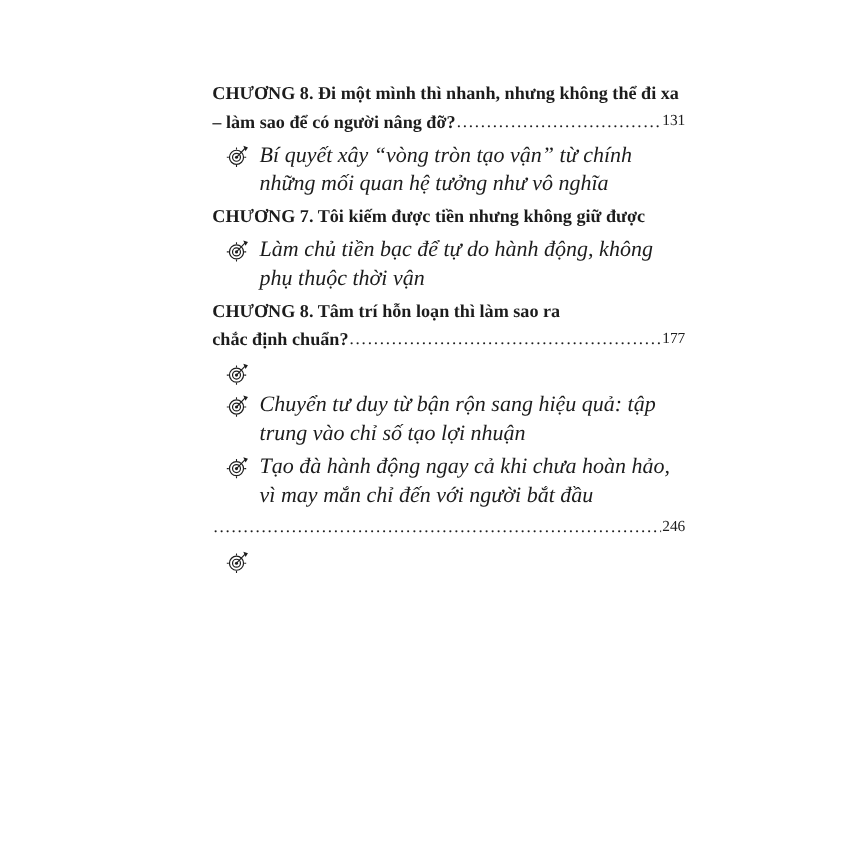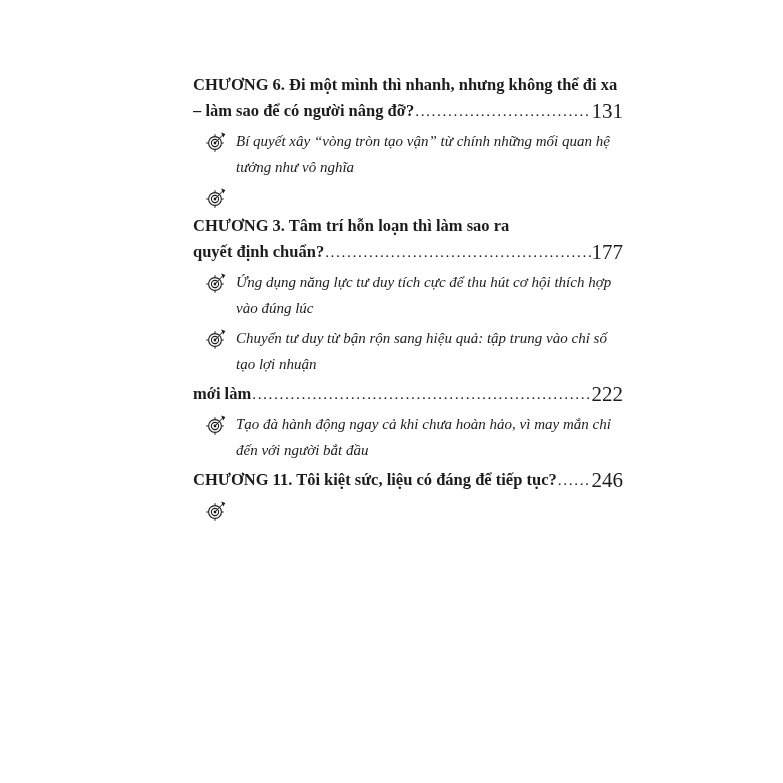--- a/index.html
+++ b/index.html
@@ -24,37 +24,37 @@
   .dots {
     flex: 1 1 auto; min-width: 4px;
     overflow: hidden; white-space: nowrap;
     font-size: 15.5px; line-height: 26px;
     letter-spacing: 1.6px;
     margin: 0 1px;
   }
   .dots::after {
     content: "..................................................................................................................";
   }
-  .pg { font-size: 21px; line-height: 26px; flex: 0 0 auto; }
+  .pg { font-size: 14px; line-height: 26px; flex: 0 0 auto; }
   .sub { display: flex; align-items: flex-start; margin-top: 4px; padding-left: 12px; }
   .ic { flex: 0 0 22px; width: 22px; height: 22px; margin: 3px 9px 0 0; }
   .ic svg { display: block; }
   .subtext {
     font-style: italic;
-    font-size: 15px;
+    font-size: 20px;
     line-height: 26px;
   }
 </style>
 </head>
 <body>
 
 <main class="page">
 
   <section class="entry">
-    <div class="h">CHƯƠNG 6. Đi một mình thì nhanh, nhưng không thể đi xa</div>
+    <div class="h">CHƯƠNG 8. Đi một mình thì nhanh, nhưng không thể đi xa</div>
     <div class="hline">
       <span class="h">– làm sao để có người nâng đỡ?</span>
       <span class="dots"></span>
       <span class="pg">131</span>
     </div>
     <div class="sub">
       <span class="ic">
         <svg width="22" height="22" viewBox="0 0 22 22">
           <g stroke="#1c1c1c" fill="none" stroke-width="1.1">
             <circle cx="10" cy="12" r="6.4"></circle>
@@ -69,45 +69,47 @@
             <line x1="10" y1="12" x2="17.6" y2="4"></line>
           </g>
           <path d="M16.2 1.6 l4.2 1.4 -2.2 3.4 z" fill="#1c1c1c"></path>
         </svg>
       </span>
       <span class="subtext">Bí quyết xây “vòng tròn tạo vận” từ chính những mối quan hệ tưởng như vô nghĩa</span>
     </div>
   </section>
 
   <section class="entry">
-    <div class="sub">
-      <span class="ic">
-        <svg width="22" height="22" viewBox="0 0 22 22">
-          <g stroke="#1c1c1c" fill="none" stroke-width="1.1">
-            <circle cx="10" cy="12" r="6.4"></circle>
-            <circle cx="10" cy="12" r="3.6"></circle>
-          </g>
-          <circle cx="10" cy="12" r="1.4" fill="#1c1c1c"></circle>
-          <g stroke="#1c1c1c" stroke-width="1">
-            <line x1="10" y1="3.2" x2="10" y2="5"></line>
-            <line x1="10" y1="19" x2="10" y2="20.8"></line>
-            <line x1="1.2" y1="12" x2="3" y2="12"></line>
-            <line x1="17" y1="12" x2="18.8" y2="12"></line>
-            <line x1="10" y1="12" x2="17.6" y2="4"></line>
-          </g>
-          <path d="M16.2 1.6 l4.2 1.4 -2.2 3.4 z" fill="#1c1c1c"></path>
-        </svg>
-      </span>
-    </div>
-  </section>
-
-  <section class="entry">
-    <div class="h">CHƯƠNG 3. Tâm trí hỗn loạn thì làm sao ra</div>
+    <div class="h">CHƯƠNG 7. Tôi kiếm được tiền nhưng không giữ được</div>
+    <div class="sub">
+      <span class="ic">
+        <svg width="22" height="22" viewBox="0 0 22 22">
+          <g stroke="#1c1c1c" fill="none" stroke-width="1.1">
+            <circle cx="10" cy="12" r="6.4"></circle>
+            <circle cx="10" cy="12" r="3.6"></circle>
+          </g>
+          <circle cx="10" cy="12" r="1.4" fill="#1c1c1c"></circle>
+          <g stroke="#1c1c1c" stroke-width="1">
+            <line x1="10" y1="3.2" x2="10" y2="5"></line>
+            <line x1="10" y1="19" x2="10" y2="20.8"></line>
+            <line x1="1.2" y1="12" x2="3" y2="12"></line>
+            <line x1="17" y1="12" x2="18.8" y2="12"></line>
+            <line x1="10" y1="12" x2="17.6" y2="4"></line>
+          </g>
+          <path d="M16.2 1.6 l4.2 1.4 -2.2 3.4 z" fill="#1c1c1c"></path>
+        </svg>
+      </span>
+      <span class="subtext">Làm chủ tiền bạc để tự do hành động, không phụ thuộc thời vận</span>
+    </div>
+  </section>
+
+  <section class="entry">
+    <div class="h">CHƯƠNG 8. Tâm trí hỗn loạn thì làm sao ra</div>
     <div class="hline">
-      <span class="h">quyết định chuẩn?</span>
+      <span class="h">chắc định chuẩn?</span>
       <span class="dots"></span>
       <span class="pg">177</span>
     </div>
     <div class="sub">
       <span class="ic">
         <svg width="22" height="22" viewBox="0 0 22 22">
           <g stroke="#1c1c1c" fill="none" stroke-width="1.1">
             <circle cx="10" cy="12" r="6.4"></circle>
             <circle cx="10" cy="12" r="3.6"></circle>
           </g>
@@ -115,21 +117,20 @@
           <g stroke="#1c1c1c" stroke-width="1">
             <line x1="10" y1="3.2" x2="10" y2="5"></line>
             <line x1="10" y1="19" x2="10" y2="20.8"></line>
             <line x1="1.2" y1="12" x2="3" y2="12"></line>
             <line x1="17" y1="12" x2="18.8" y2="12"></line>
             <line x1="10" y1="12" x2="17.6" y2="4"></line>
           </g>
           <path d="M16.2 1.6 l4.2 1.4 -2.2 3.4 z" fill="#1c1c1c"></path>
         </svg>
       </span>
-      <span class="subtext">Ứng dụng năng lực tư duy tích cực để thu hút cơ hội thích hợp vào đúng lúc</span>
     </div>
   </section>
 
   <section class="entry">
     <div class="h"></div>
     <div class="sub">
       <span class="ic">
         <svg width="22" height="22" viewBox="0 0 22 22">
           <g stroke="#1c1c1c" fill="none" stroke-width="1.1">
             <circle cx="10" cy="12" r="6.4"></circle>
@@ -144,25 +145,20 @@
             <line x1="10" y1="12" x2="17.6" y2="4"></line>
           </g>
           <path d="M16.2 1.6 l4.2 1.4 -2.2 3.4 z" fill="#1c1c1c"></path>
         </svg>
       </span>
       <span class="subtext">Chuyển tư duy từ bận rộn sang hiệu quả: tập trung vào chỉ số tạo lợi nhuận</span>
     </div>
   </section>
 
   <section class="entry">
-    <div class="hline">
-      <span class="h">mới làm</span>
-      <span class="dots"></span>
-      <span class="pg">222</span>
-    </div>
     <div class="sub">
       <span class="ic">
         <svg width="22" height="22" viewBox="0 0 22 22">
           <g stroke="#1c1c1c" fill="none" stroke-width="1.1">
             <circle cx="10" cy="12" r="6.4"></circle>
             <circle cx="10" cy="12" r="3.6"></circle>
           </g>
           <circle cx="10" cy="12" r="1.4" fill="#1c1c1c"></circle>
           <g stroke="#1c1c1c" stroke-width="1">
             <line x1="10" y1="3.2" x2="10" y2="5"></line>
@@ -174,21 +170,20 @@
           <path d="M16.2 1.6 l4.2 1.4 -2.2 3.4 z" fill="#1c1c1c"></path>
         </svg>
       </span>
       <span class="subtext">Tạo đà hành động ngay cả khi chưa hoàn hảo, vì may mắn chỉ đến với người bắt đầu</span>
     </div>
   </section>
 
   <section class="entry">
     <div class="h"></div>
     <div class="hline">
-      <span class="h">CHƯƠNG 11. Tôi kiệt sức, liệu có đáng để tiếp tục?</span>
       <span class="dots"></span>
       <span class="pg">246</span>
     </div>
     <div class="sub">
       <span class="ic">
         <svg width="22" height="22" viewBox="0 0 22 22">
           <g stroke="#1c1c1c" fill="none" stroke-width="1.1">
             <circle cx="10" cy="12" r="6.4"></circle>
             <circle cx="10" cy="12" r="3.6"></circle>
           </g>

